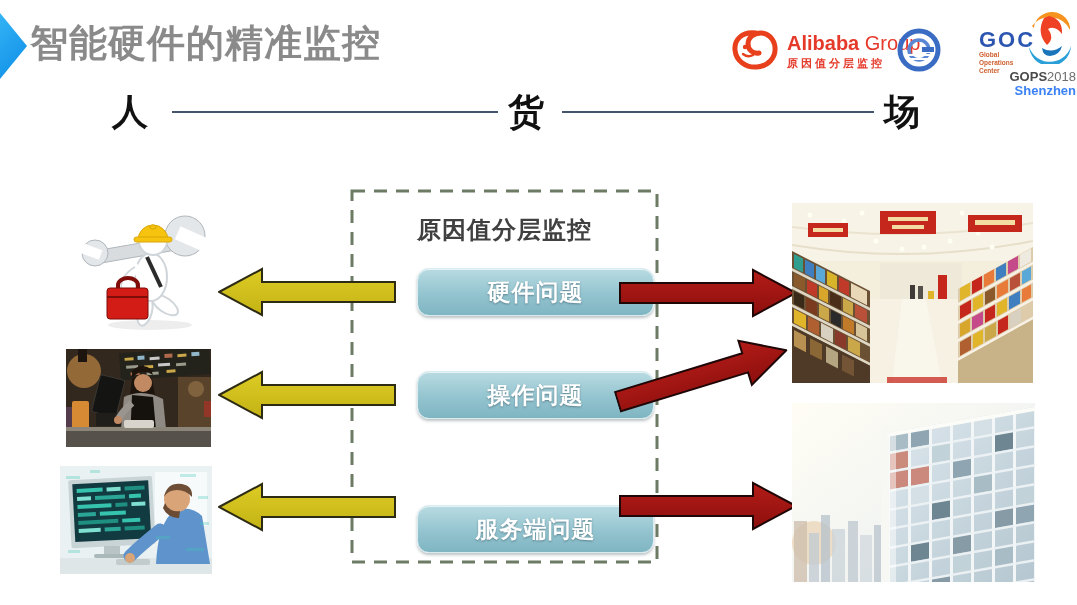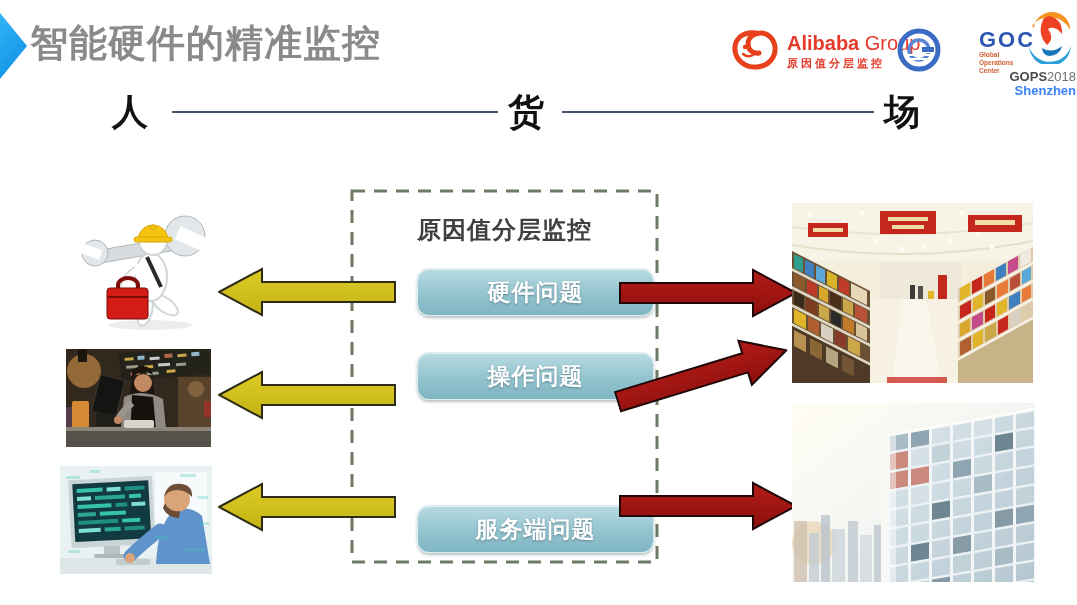--- a/index.html
+++ b/index.html
@@ -115,21 +115,21 @@
   <div class="axis-label" style="left:884px;">场</div>
   <div class="axis-line" style="left:172px; width:326px;"></div>
   <div class="axis-line" style="left:562px; width:312px;"></div>
 
   <svg class="dash-box" viewBox="0 0 309 375">
     <rect x="2" y="2" width="305" height="371" fill="none" stroke="#6d7a64" stroke-width="3" stroke-dasharray="13 9"></rect>
   </svg>
   <div class="box-title">原因值分层监控</div>
 
   <div class="cause-btn" style="top:268px;">硬件问题</div>
-  <div class="cause-btn" style="top:352px;">操作问题</div>
+  <div class="cause-btn" style="top:371px;">操作问题</div>
   <div class="cause-btn" style="top:505px;">服务端问题</div>
 
   <svg class="arrow" style="left:218px; top:267px;" viewBox="0 0 178 50">
     <defs>
         <linearGradient id="yg" x1="0" y1="0" x2="0" y2="1">
           <stop offset="0" stop-color="#ddcb25"></stop>
           <stop offset="1" stop-color="#c3b314"></stop>
         </linearGradient>
       </defs>
     <polygon points="1,25 44,2 44,15 177,15 177,35 44,35 44,48" fill="url(#yg)" stroke="#2e2b15" stroke-width="2"></polygon>

